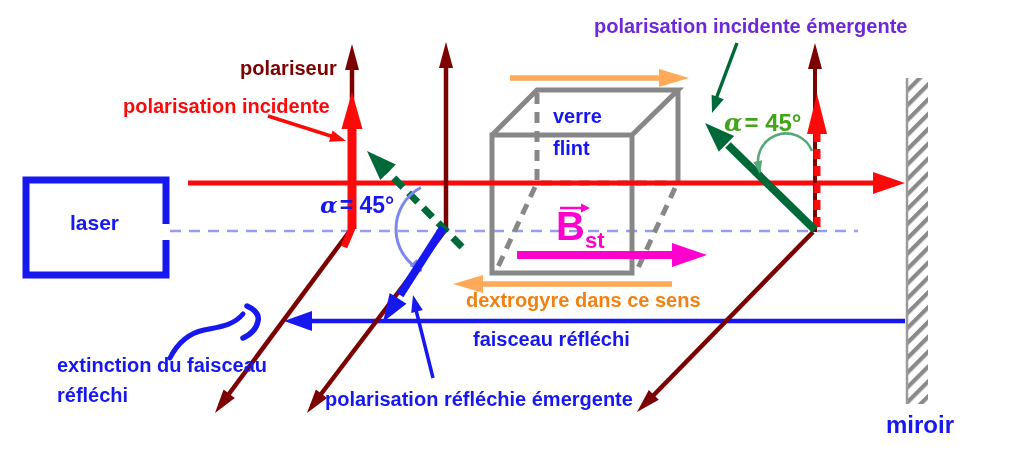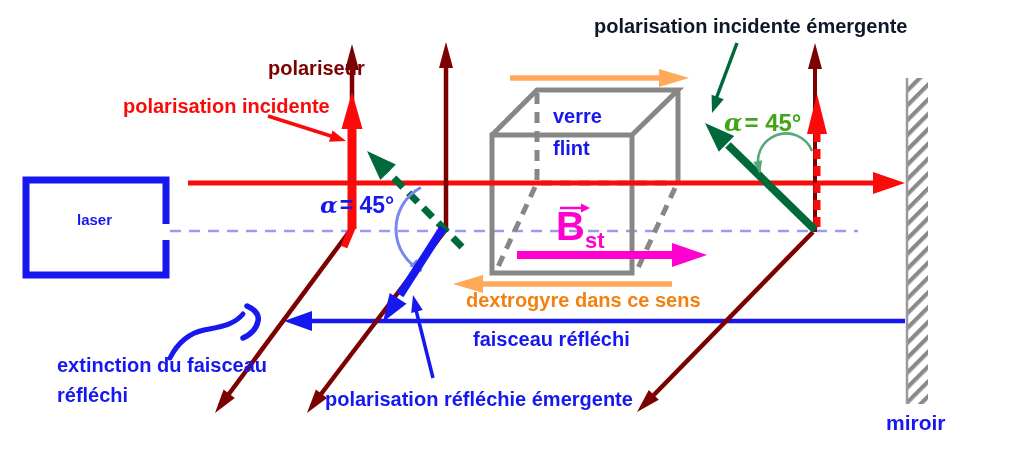--- a/index.html
+++ b/index.html
@@ -6,41 +6,41 @@
   .canvas{
     position:relative;width:1024px;height:468px;overflow:hidden;background:#ffffff;
     font-family:"Liberation Sans", sans-serif;font-weight:bold;
   }
   .canvas svg{position:absolute;left:0;top:0;}
   .lbl{position:absolute;white-space:nowrap;font-size:20px;line-height:1.05;font-weight:bold;}
   .c-darkred{color:#7C0101;}
   .c-red{color:#FB0A0A;}
   .c-blue{color:#1717F0;}
   .c-orange{color:#F28111;}
-  .c-dgreen{color:#0f172a;}
+  .c-dgreen{color:#6d28d9;}
   .c-bgreen{color:#41A519;}
   .c-magenta{color:#FF00CF;}
-  #lbl-polariseur{left:240px;top:58px;margin-left:28px;}
+  #lbl-polariseur{left:240px;top:58px;}
   #lbl-pol-incidente{left:123px;top:96px;}
   #lbl-faisceau-incident{left:177px;top:151px;}
-  #lbl-laser{left:70px;top:212px;font-size:15px;margin-left:7px;}
+  #lbl-laser{left:70px;top:212px;font-size:21px;}
   #lbl-alpha-blue{left:320px;top:193px;font-size:23px;}
   #lbl-levogyre{left:482px;top:51px;}
   #lbl-verre{left:553px;top:106px;}
   #lbl-flint{left:553px;top:138px;}
   #lbl-pie{left:594px;top:16px;font-size:20px;}
   #lbl-alpha-green{left:724px;top:110px;font-size:24px;}
   #lbl-bfield{left:556px;top:206px;font-size:40px;line-height:1;}
   #lbl-bfield .bsub{font-size:22px;vertical-align:-8px;letter-spacing:0;}
   #lbl-dextrogyre{left:466px;top:290px;}
   #lbl-faisceau-reflechi{left:465px;top:329px;margin-left:8px;}
   #lbl-extinction1{left:57px;top:355px;}
   #lbl-extinction2{left:57px;top:385px;}
   #lbl-pre{left:325px;top:381px;margin-top:8px;}
-  #lbl-miroir{left:886px;top:412px;font-size:21px;}
+  #lbl-miroir{left:886px;top:412px;font-size:24px;}
   .alpha-sym{font-family:"DejaVu Serif", serif;font-style:italic;font-weight:bold;padding-right:2px;}
 </style>
 </head>
 <body>
 
 <div class="canvas">
 
 <svg width="1024" height="468" viewBox="0 0 1024 468">
   <defs>
     <pattern id="hatch" patternUnits="userSpaceOnUse" width="10.5" height="10.5" patternTransform="rotate(45)">

